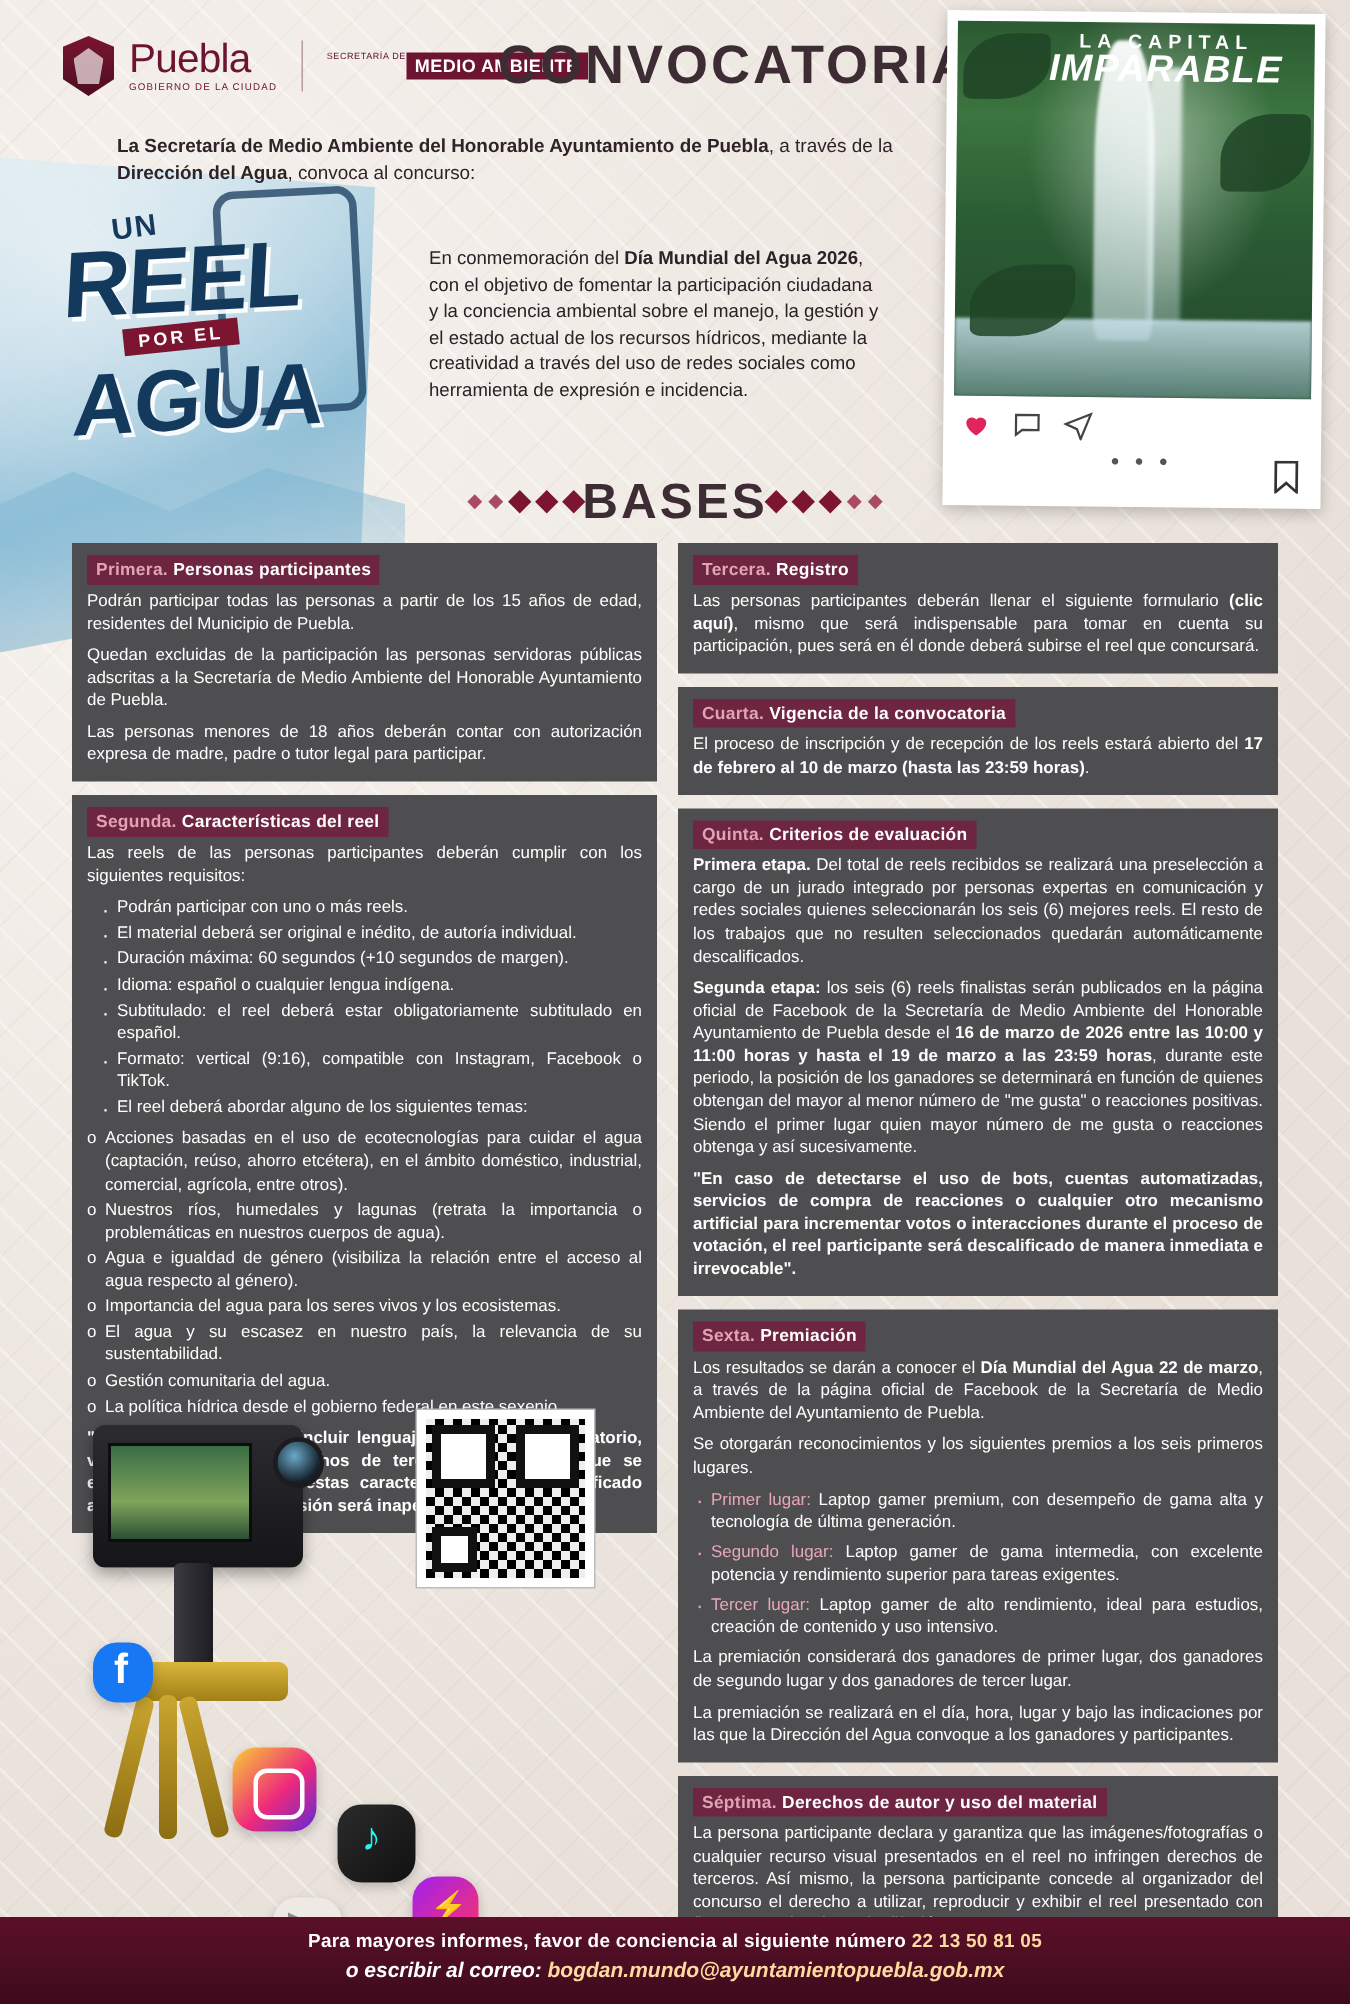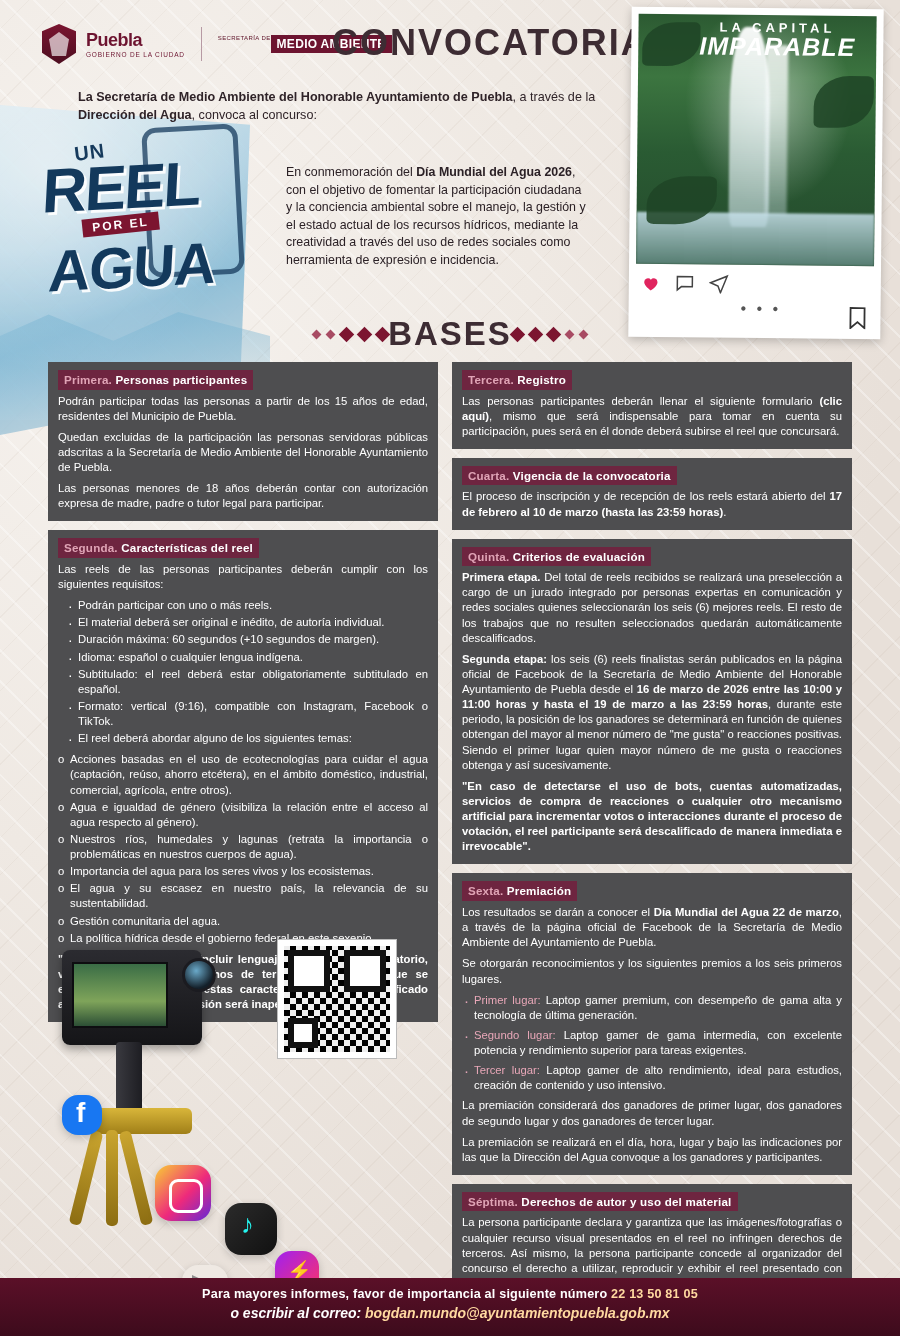--- a/index.html
+++ b/index.html
@@ -54,21 +54,21 @@
     background: linear-gradient(180deg,#7a1530,#4d0d20);
     clip-path: polygon(50% 0, 100% 18%, 100% 72%, 50% 100%, 0 72%, 0 18%);
     position: relative;
   }
   .crest:after {
     content:""; position:absolute; left:7px; top:8px; width:20px; height:24px;
     background: rgba(255,255,255,.65);
     clip-path: polygon(50% 0, 100% 30%, 85% 100%, 15% 100%, 0 30%);
   }
   .puebla-word {
-    font-size: 18px; font-weight: bold; color: #6d1430; letter-spacing: -0.5px;
+    font-size: 27px; font-weight: normal; color: #6d1430; letter-spacing: -0.5px;
     line-height: 1;
   }
   .puebla-sub {
     font-size: 6.5px; color: #6d1430; letter-spacing: .8px; margin-top: 2px;
   }
   .divider-v { width: 1px; height: 34px; background: #b79aa4; margin: 0 6px; }
   .sema-block { display: flex; flex-direction: row; justify-content: center; }
   .sema-top { font-size: 6px; color: #5d1228; letter-spacing: .4px; }
   .sema-main {
     font-size: 12px; font-weight: bold; color: #ffffff; background: #6d1430;
@@ -414,22 +414,22 @@
         <li>Podrán participar con uno o más reels.</li>
         <li>El material deberá ser original e inédito, de autoría individual.</li>
         <li>Duración máxima: 60 segundos (+10 segundos de margen).</li>
         <li>Idioma: español o cualquier lengua indígena.</li>
         <li>Subtitulado: el reel deberá estar obligatoriamente subtitulado en español.</li>
         <li>Formato: vertical (9:16), compatible con Instagram, Facebook o TikTok.</li>
         <li>El reel deberá abordar alguno de los siguientes temas:</li>
       </ul>
       <ul class="circle">
         <li>Acciones basadas en el uso de ecotecnologías para cuidar el agua (captación, reúso, ahorro etcétera), en el ámbito doméstico, industrial, comercial, agrícola, entre otros).</li>
+        <li>Nuestros ríos, humedales y lagunas (retrata la importancia o problemáticas en nuestros cuerpos de agua).</li>
         <li>Agua e igualdad de género (visibiliza la relación entre el acceso al agua respecto al género).</li>
-        <li>Nuestros ríos, humedales y lagunas (retrata la importancia o problemáticas en nuestros cuerpos de agua).</li>
         <li>Importancia del agua para los seres vivos y los ecosistemas.</li>
         <li>El agua y su escasez en nuestro país, la relevancia de su sustentabilidad.</li>
         <li>Gestión comunitaria del agua.</li>
         <li>La política hídrica desde el gobierno federal en este sexenio.</li>
       </ul>
       <div class="quote">"El contenido no deberá incluir lenguaje ofensivo, discriminatorio, violento, ni vulnerar derechos de terceros. El material que se entregue con alguna de estas características será descalificado automáticamente y la decisión será inapelable".</div>
     </div>
   </div>
 
   <div class="col col-right">
@@ -535,19 +535,19 @@
   <div class="social">
     <div class="bubble b-fb"></div>
     <div class="bubble b-ig"></div>
     <div class="bubble b-tt"></div>
     <div class="bubble b-send"></div>
     <div class="bubble b-msg"></div>
   </div>
 
   <div class="footer">
     <div class="l1">
-      <span>Para mayores informes, favor de importancia al siguiente número </span><span class="hl">22 13 50 81 05</span>
+      <span>Para mayores informes, favor de conciencia al siguiente número </span><span class="hl">22 13 50 81 05</span>
     </div>
     <div class="l2">
       <span>o escribir al correo: </span><span class="hl">bogdan.mundo@ayuntamientopuebla.gob.mx</span>
     </div>
   </div>
 </div>
 
 </body></html>

